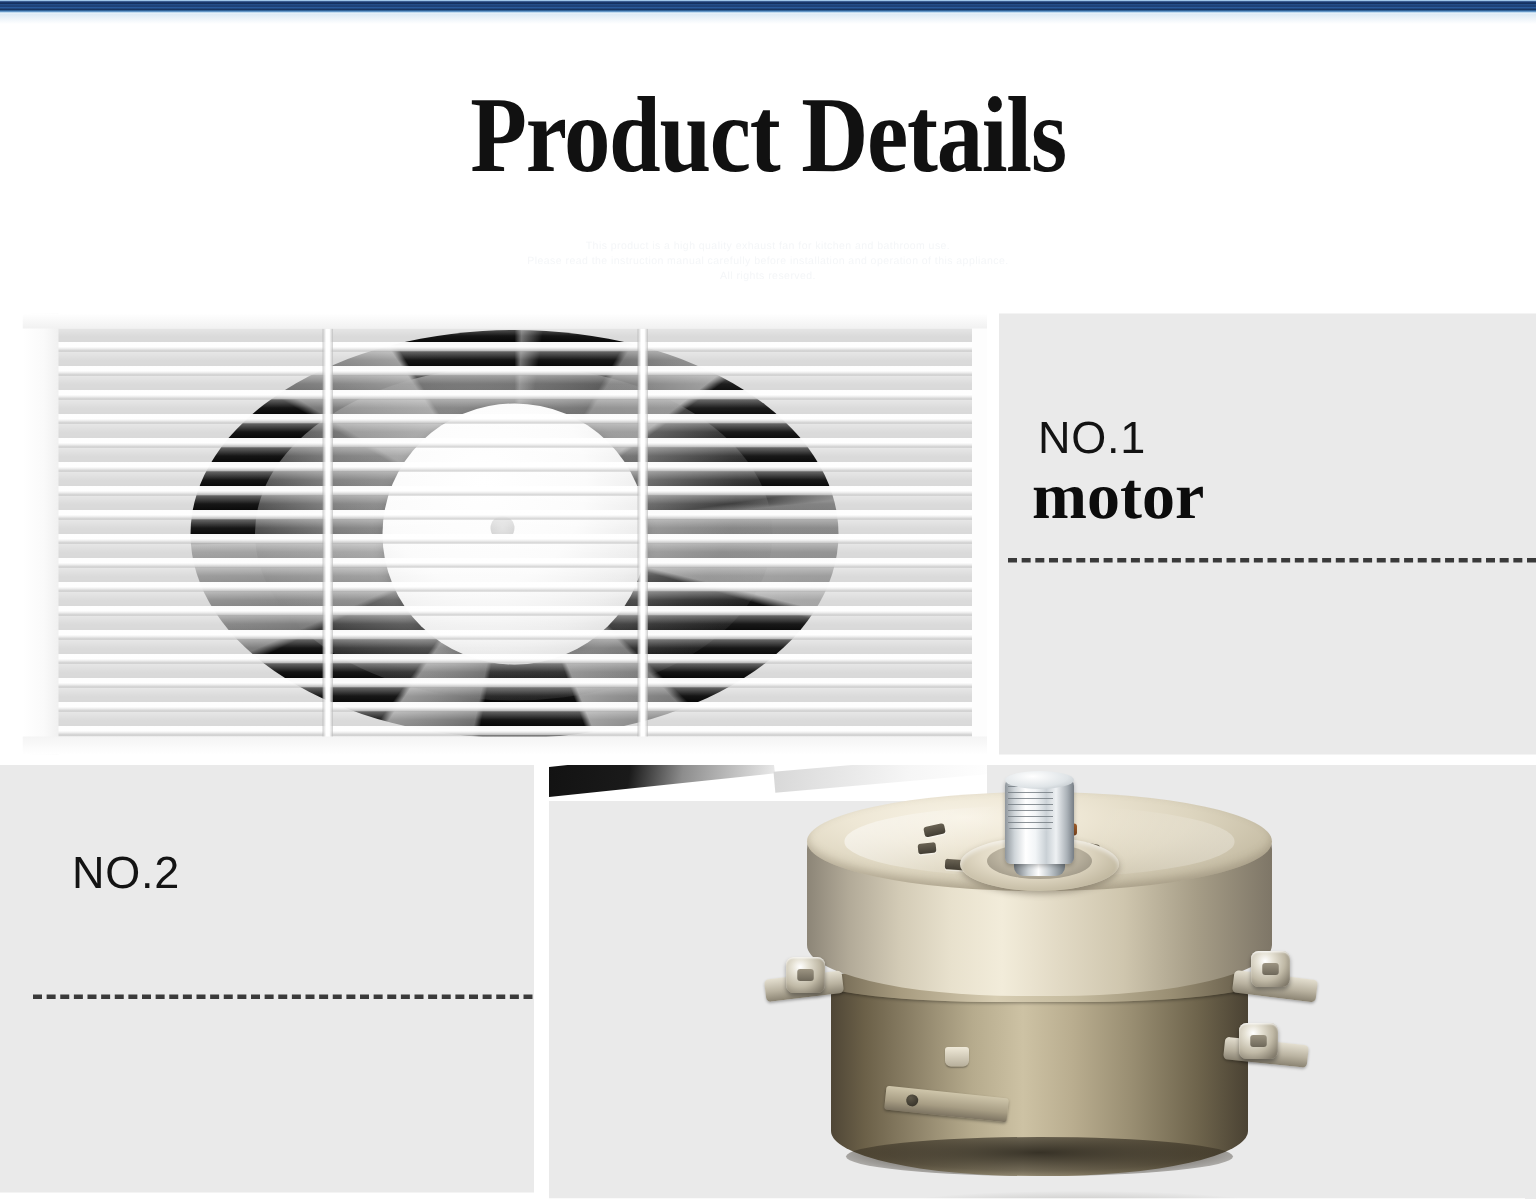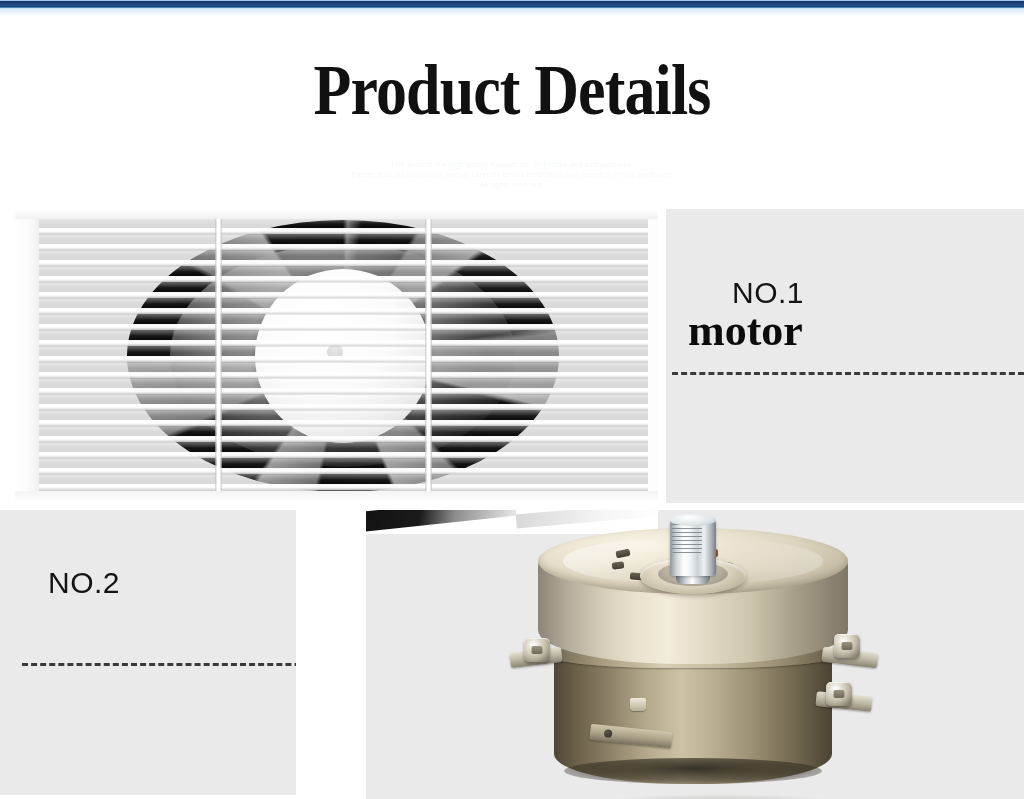--- a/index.html
+++ b/index.html
@@ -71,26 +71,26 @@
     letter-spacing:0px;
   }
   .dash-rule{
     position:absolute;
     height:0;
     border-top:3px dashed #3a3a3a;
   }
 
   
   #panel-no1{ left:666px; top:209px; width:358px; height:294px; }
-  #panel-no1 .cap-no  { position:absolute; left:26px; top:68px;margin-left:40px; }
+  #panel-no1 .cap-no  { position:absolute; left:26px; top:68px; }
   #panel-no1 .cap-name{ position:absolute; left:22px; top:98px; }
   #panel-no1 .dash-rule{ left:6px; top:163px; width:352px; }
 
   
-  #panel-no2{ left:0px; top:510px; width:296px; height:285px;padding-left:44px; }
+  #panel-no2{ left:0px; top:510px; width:356px; height:285px;padding-left:44px; }
   #panel-no2 .cap-no  { position:absolute; left:48px; top:57px; }
   #panel-no2 .cap-name{ position:absolute; left:24px; top:88px; }
   #panel-no2 .dash-rule{ left:22px; top:153px; width:333px; }
 
   
   .photo{
     position:absolute;
     overflow:hidden;
     background:#f2f2f2;
   }

